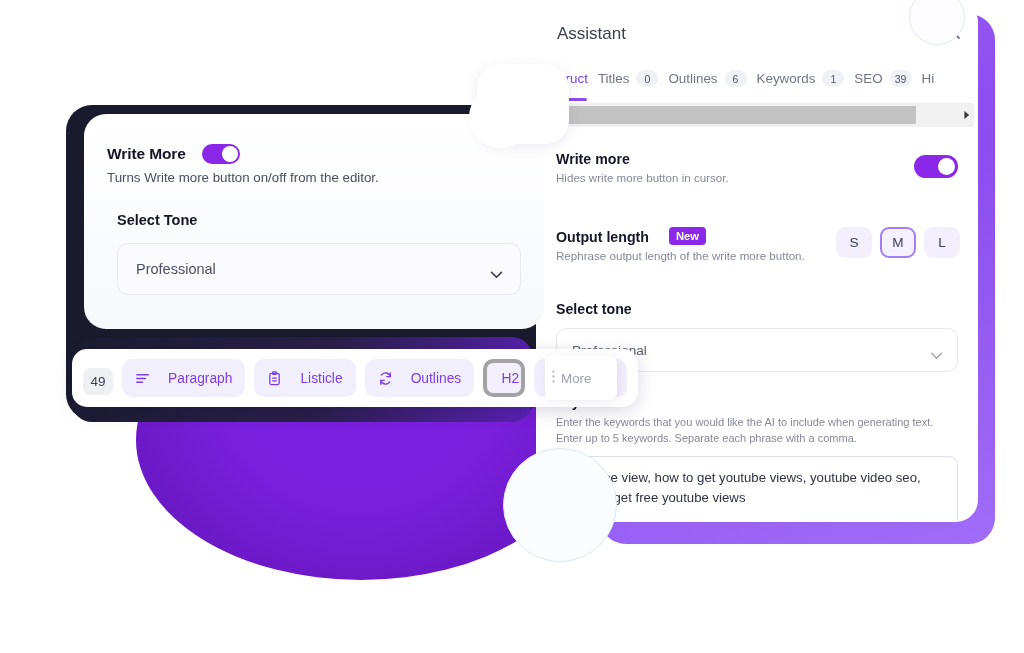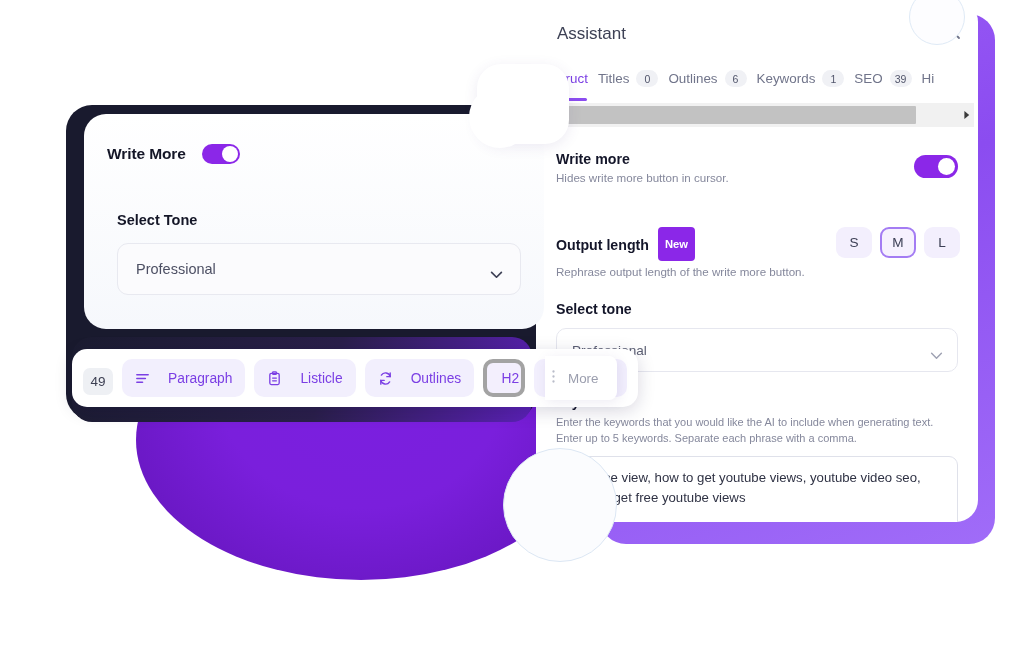--- a/index.html
+++ b/index.html
@@ -203,21 +203,21 @@
     background: #8b27e8;
   }
   .toggle-sm::after {
     content: ""; position: absolute; right: 3px; top: 3px;
     width: 17px; height: 17px; border-radius: 50%; background: #fff;
   }
 
   .row-output { position: relative; height: 52px; margin-top: 20px; }
   .new-badge {
     display: inline-flex; align-items: center; justify-content: center;
-    height: 34px; padding: 8px 7px; margin-left: 9px;
+    height: 18px; padding: 8px 7px; margin-left: 20px;
     background: #8b27e8; border-radius: 4px;
     color: #fff; font-size: 11.2px; font-weight: bold;
     vertical-align: 2px;
   }
   .sml {
     position: absolute; right: 18px; top: 0px;
     display: flex; gap: 8px; align-items: center;
   }
   .sml-btn {
     width: 36px; height: 31px; border-radius: 9px;
@@ -255,21 +255,21 @@
     position: absolute; left: 477px; top: 64px;
     width: 92px; height: 80px;
     background: #ffffff; border-radius: 24px;
     box-shadow: 0 3px 14px rgba(80,60,140,0.10);
   }
   .ov-more {
     position: absolute; left: 545px; top: 356px;
     width: 72px; height: 44px;
     background: #ffffff;
     border-radius: 0 8px 8px 0;
-    display: flex; align-items: center; gap: 12px;
+    display: flex; align-items: center; gap: 5px;
     padding-left: 6px;
     box-shadow: 2px 2px 12px rgba(80,60,140,0.10);
   }
   .ov-more-txt { font-size: 13.4px; color: #9b9eae; }
   .ov-circle-big {
     position: absolute; left: 503px; top: 448px;
     width: 114px; height: 114px;
     border-radius: 50%;
     background: #fbfcfe;
     border: 1px solid #dce7f4;
@@ -391,20 +391,21 @@
       </div>
 
     </div>
   </div>
 
   <div class="left-card">
     <div class="lc-row1">
       <span class="lc-title">Write More</span>
       <span class="toggle-lg"></span>
     </div>
+    <div class="lc-sub">Turns Write more button on/off from the editor.</div>
     <div class="lc-select-label">Select Tone</div>
     <div class="lc-select">
       <span class="lc-select-val">Professional</span>
       <span class="lc-chev">
         <svg viewBox="0 0 14 9" width="13" height="8" fill="none" stroke="#3d4055" stroke-width="1.9" stroke-linecap="round" stroke-linejoin="round">
             <polyline points="1.5,1.5 7,7 12.5,1.5"></polyline>
           </svg>
       </span>
     </div>
   </div>

